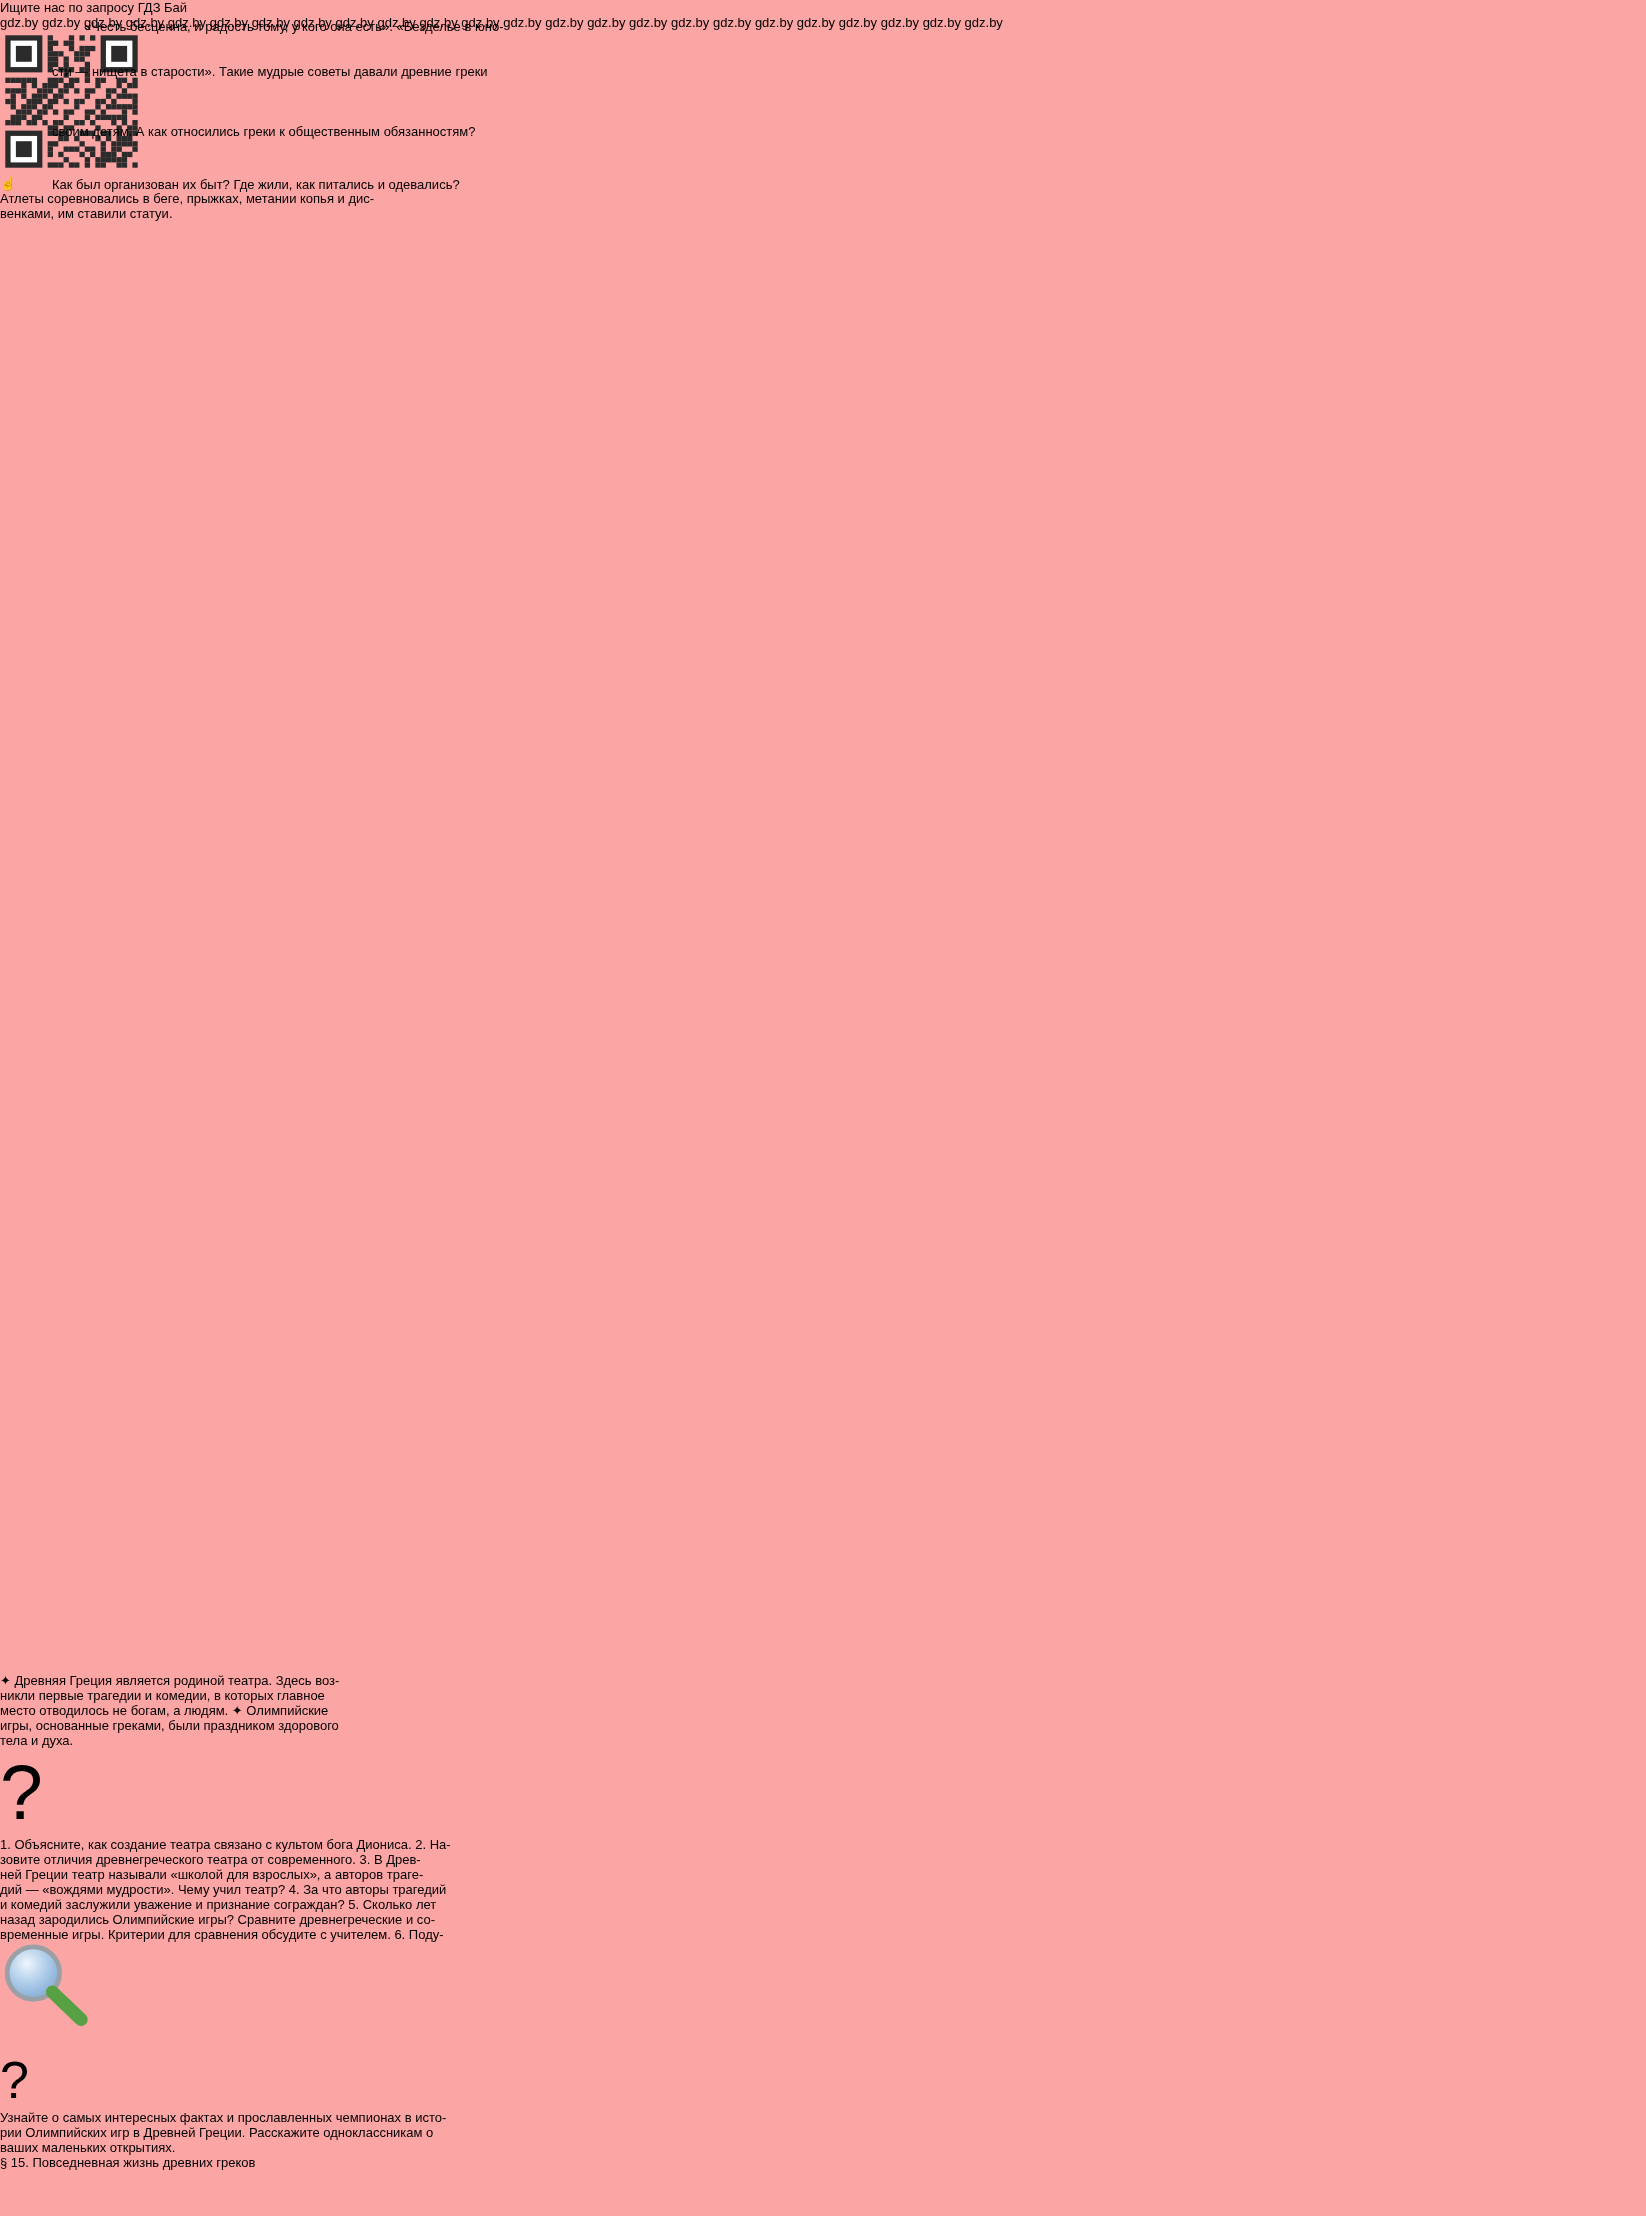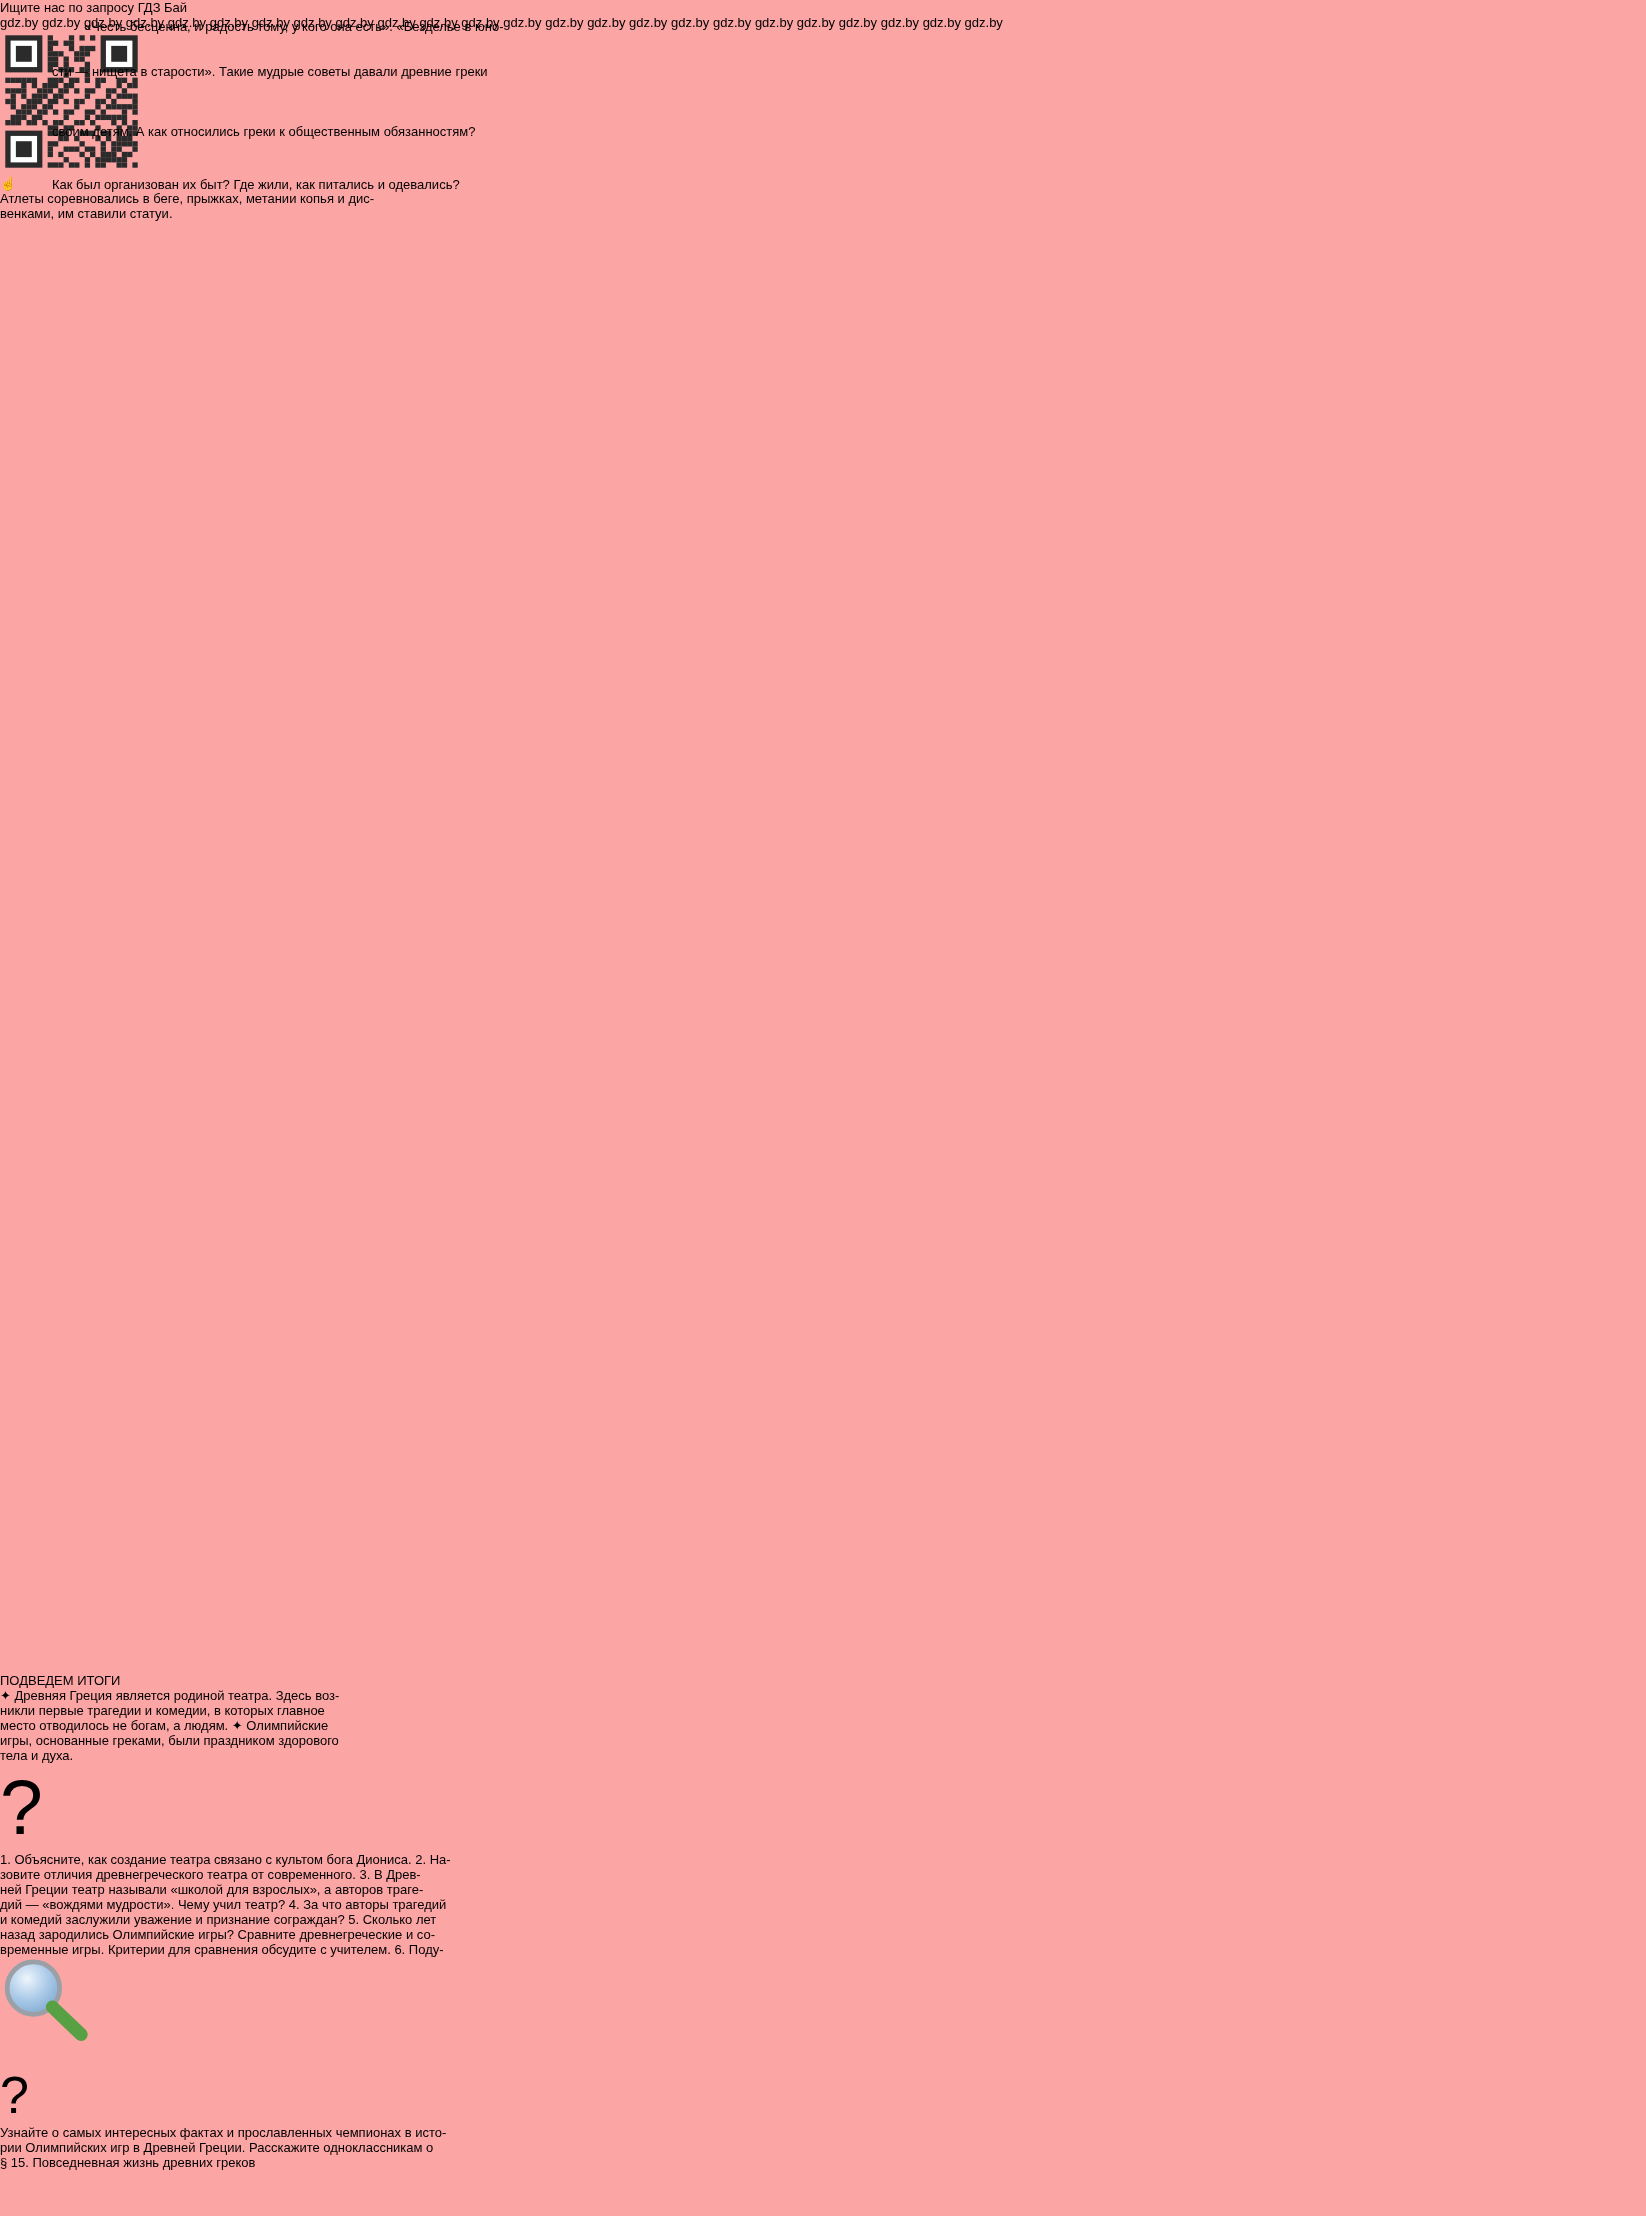--- a/index.html
+++ b/index.html
@@ -340,21 +340,20 @@
     <div class="line serif jline" style="left:234px;top:301px;width:1290px">Атлеты соревновались в беге, прыжках, метании копья и дис-</div>
     <div class="line serif lline" style="left:234px;top:418px;width:1290px">венками, им ставили статуи.</div>
   </div>
 
   
   <div>
     <div class="bar" style="left:236px;top:480px;width:10.5px;height:363px"></div>
     <div class="bar" style="left:253px;top:480px;width:4.8px;height:363px"></div>
     <div class="bar" style="left:1509px;top:480px;width:4.8px;height:363px"></div>
     <div class="bar" style="left:1520px;top:480px;width:10.5px;height:363px"></div>
-    <div class="summary-title">ПОДВЕДЕМ ИТОГИ</div>
     <div class="line ital jline" style="left:268px;top:552px;width:1240px"><span class="star">✦ </span><span>Древняя Греция является родиной театра. Здесь воз-</span></div>
     <div class="line ital jline" style="left:268px;top:612px;width:1240px"><span>никли первые трагедии и комедии, в которых главное</span></div>
     <div class="line ital jline" style="left:268px;top:671px;width:1240px"><span>место отводилось не богам, а людям. </span><span class="star">✦ </span><span>Олимпийские</span></div>
     <div class="line ital jline" style="left:268px;top:731px;width:1240px"><span>игры, основанные греками, были праздником здорового</span></div>
     <div class="line ital lline" style="left:268px;top:791px;width:1240px"><span>тела и духа.</span></div>
   </div>
 
   
   <div>
     <div class="icon-red" style="left:228px;top:824px;font-size:77px">?</div>
@@ -378,20 +377,21 @@
             <stop offset="1" stop-color="#7fa8d0"></stop>
           </radialGradient>
         </defs>
         <circle cx="14" cy="13" r="11" fill="url(#lens)" stroke="#9aa0a6" stroke-width="2"></circle>
         <line x1="22" y1="21" x2="34" y2="32.5" stroke="#57a044" stroke-width="5.5" stroke-linecap="round"></line>
       </svg>
     </div>
     <div class="icon-red" style="left:260px;top:1178px;font-size:52px">?</div>
     <div class="line sans jline" style="left:282px;top:1202px;width:1241px">Узнайте о самых интересных фактах и прославленных чемпионах в исто-</div>
     <div class="line sans jline" style="left:282px;top:1251px;width:1241px">рии Олимпийских игр в Древней Греции. Расскажите одноклассникам о</div>
+    <div class="line sans lline" style="left:282px;top:1299px;width:1241px">ваших маленьких открытиях.</div>
   </div>
 
   
   <div class="section-heading">§ 15. Повседневная жизнь древних греков</div>
 
   
   
 
   
   <div class="quote-box">

